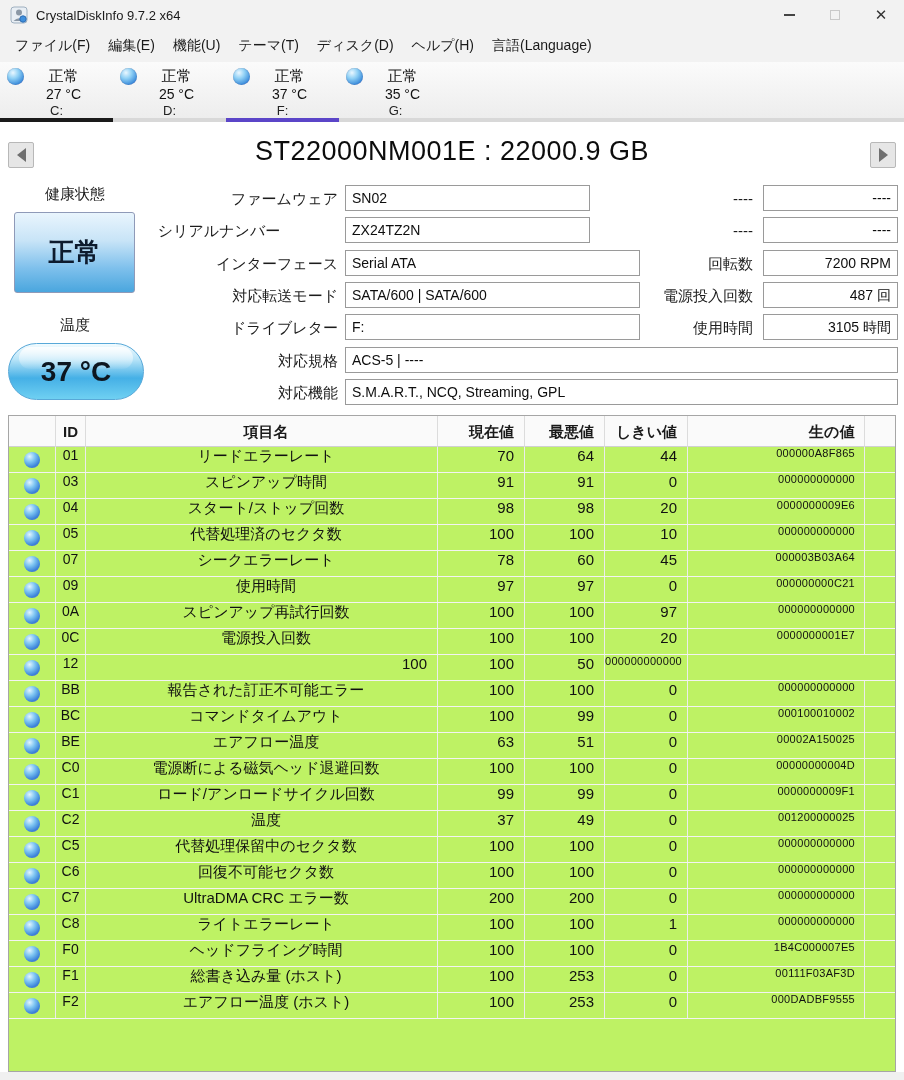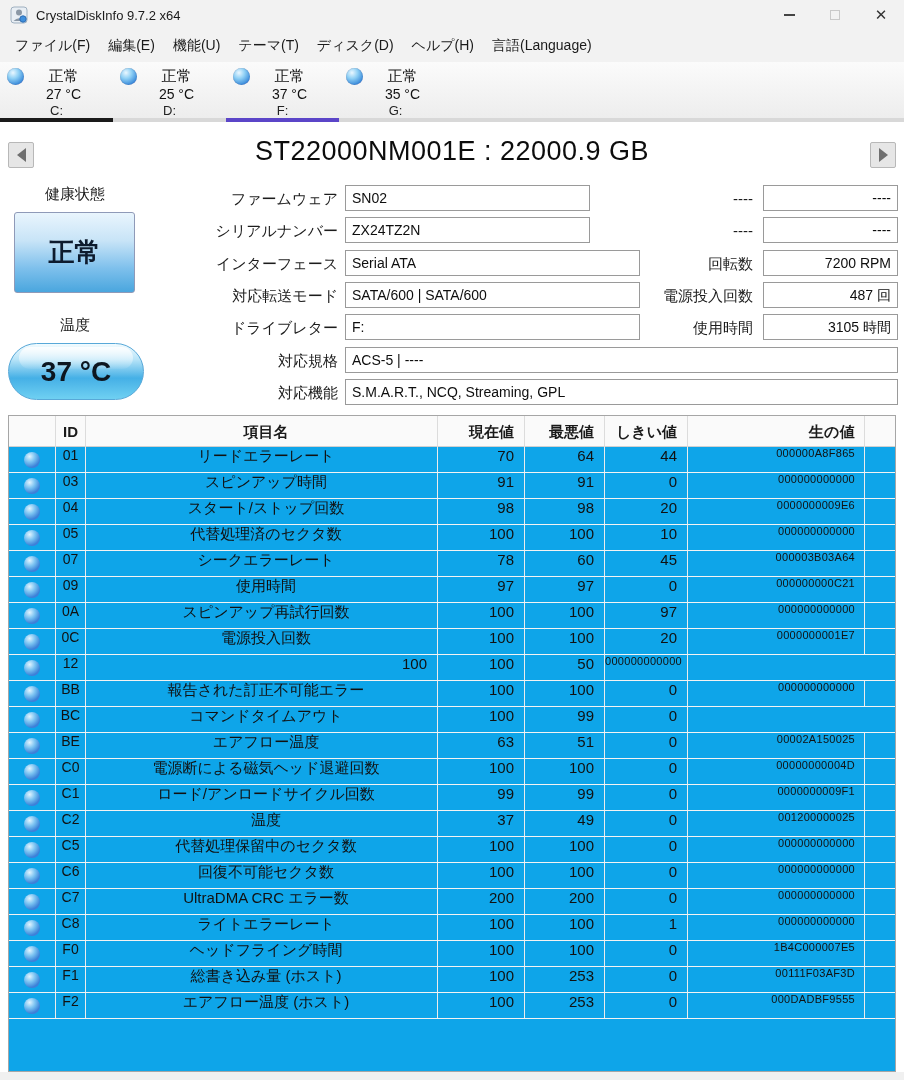--- a/index.html
+++ b/index.html
@@ -69,21 +69,21 @@
     border-radius:20px; background:linear-gradient(rgba(255,255,255,.85), rgba(255,255,255,.05)); }
   .temp-pill span { position:relative; }
 
   .fld-label { position:absolute; font-size:15px; color:#1c1c1c; line-height:27px; text-align:right; }
   .fld-box { position:absolute; height:26px; line-height:24px; border:1px solid #9a9a9a; background:#fff;
     font-size:14px; color:#0e0e0e; padding:0 6px; white-space:nowrap; overflow:hidden; }
   .fld-box.num { text-align:right; }
 
   
   .smart { position:absolute; left:8px; top:293px; width:888px; height:657px;
-    border:1px solid #a6a6a6; background:#0ea5e9; overflow:hidden; }
+    border:1px solid #a6a6a6; background:#bef264; overflow:hidden; }
   .srow { display:grid; grid-template-columns:47px 30px 352px 87px 80px 83px 177px 1fr; align-items:center; }
   .shead { height:31px; background:#fafafa; border-bottom:1px solid #d0d0d0; font-weight:600; }
   .shead > div { font-size:15px; color:#1a1a1a; height:31px; line-height:31px; }
   .sbody .srow { height:26px; border-bottom:1px solid #f3f3f3; }
   .cell-sep { border-right:1px solid #ececec; height:100%; }
   .shead .cell-sep { border-right:1px solid #dcdcdc; }
   .c-icon { display:flex; align-items:center; justify-content:center; }
   .row-orb { width:16px; height:16px; border-radius:50%;
     background:radial-gradient(circle at 35% 28%, #e2f4ff 0%, #7cc4f2 35%, #3b82d8 70%, #6a5ad8 100%); }
   .c-id { text-align:center; font-size:14px; color:#111; }
@@ -177,21 +177,21 @@
     <div class="health-btn">正常</div>
 
     <div class="temp-label">温度</div>
     <div class="temp-pill">
         <span>37 °C</span>
       </div>
 
     <div id="fields">
         <div class="fld-label" style="top: 63px; left: 100px; width: 238px;">ファームウェア</div>
         <div class="fld-box" style="top: 63px; left: 345px; width: 245px;">SN02</div>
-        <div class="fld-label" style="top: 95px; left: 100px; width: 238px;">シリアルナンバー</div>
+        <div class="fld-label" style="top: 95px; left: 100px; width: 238px; text-align: center;">シリアルナンバー</div>
         <div class="fld-box" style="top: 95px; left: 345px; width: 245px;">ZX24TZ2N</div>
         <div class="fld-label" style="top: 128px; left: 100px; width: 238px;">インターフェース</div>
         <div class="fld-box" style="top: 128px; left: 345px; width: 295px;">Serial ATA</div>
         <div class="fld-label" style="top: 160px; left: 100px; width: 238px;">対応転送モード</div>
         <div class="fld-box" style="top: 160px; left: 345px; width: 295px;">SATA/600 | SATA/600</div>
         <div class="fld-label" style="top: 192px; left: 100px; width: 238px;">ドライブレター</div>
         <div class="fld-box" style="top: 192px; left: 345px; width: 295px;">F:</div>
         <div class="fld-label" style="top: 225px; left: 100px; width: 238px;">対応規格</div>
         <div class="fld-box" style="top: 225px; left: 345px; width: 553px;">ACS-5 | ----</div>
         <div class="fld-label" style="top: 257px; left: 100px; width: 238px;">対応機能</div>
@@ -341,20 +341,21 @@
           </div>
           <div class="srow">
             <div class="c-icon cell-sep">
               <span class="row-orb"></span>
             </div>
             <div class="c-id cell-sep">BC</div>
             <div class="c-name cell-sep">コマンドタイムアウト</div>
             <div class="c-num cell-sep">100</div>
             <div class="c-num cell-sep">99</div>
             <div class="c-num cell-sep">0</div>
+            <div class="c-raw cell-sep">000100010002</div>
             <div></div>
           </div>
           <div class="srow">
             <div class="c-icon cell-sep">
               <span class="row-orb"></span>
             </div>
             <div class="c-id cell-sep">BE</div>
             <div class="c-name cell-sep">エアフロー温度</div>
             <div class="c-num cell-sep">63</div>
             <div class="c-num cell-sep">51</div>

